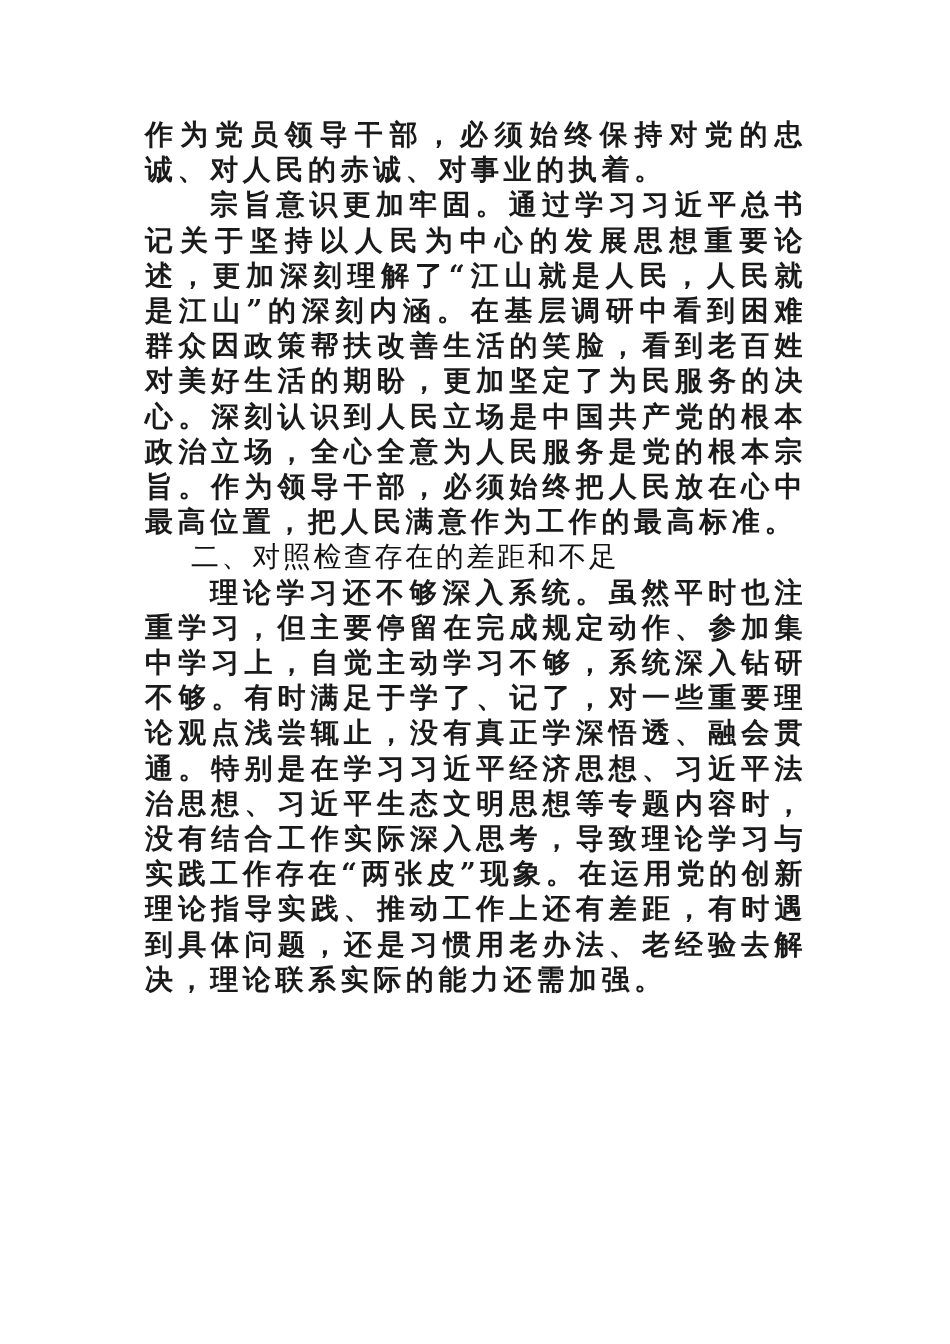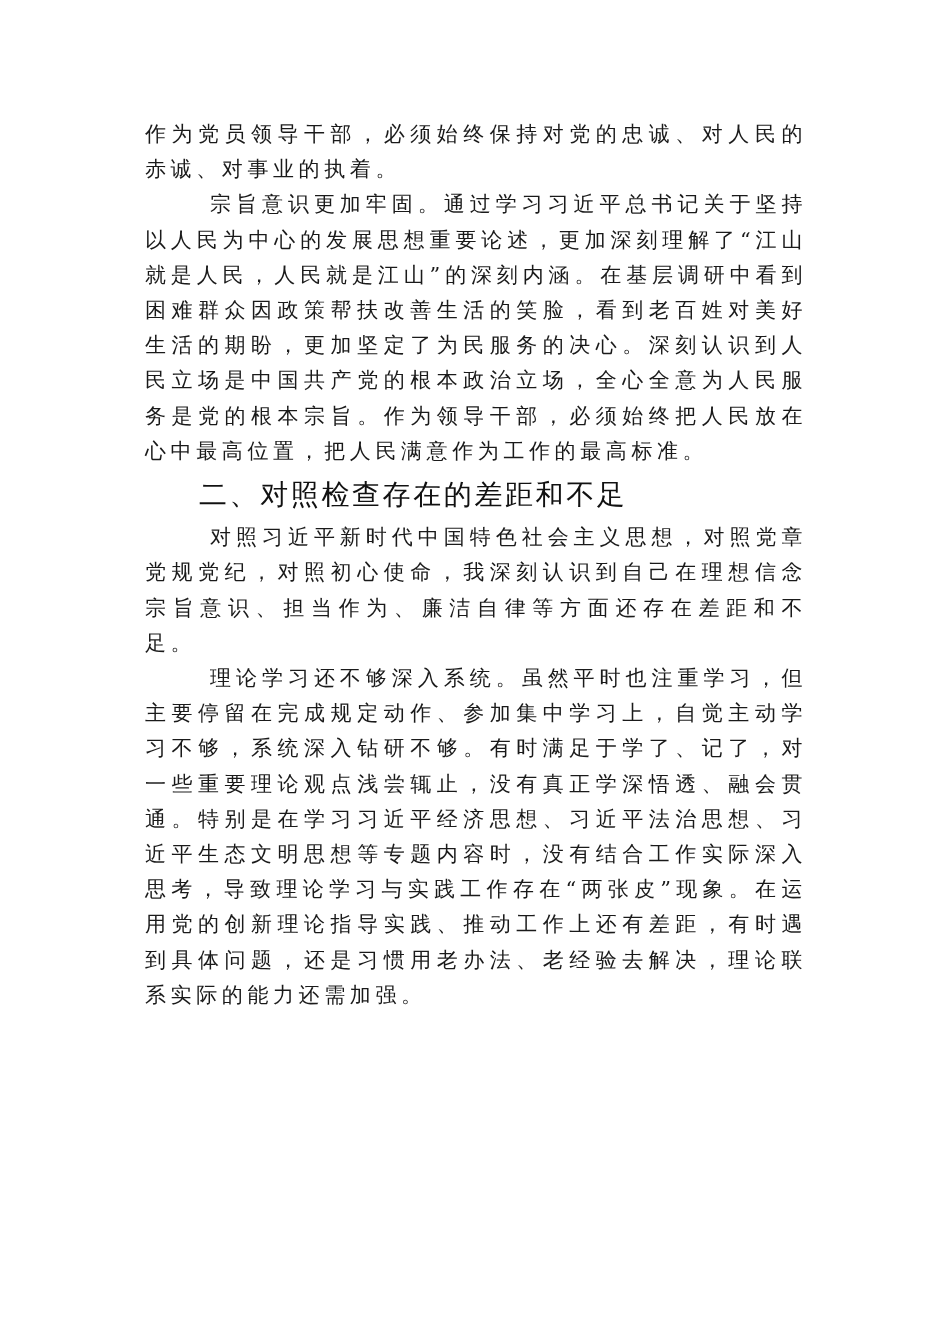--- a/index.html
+++ b/index.html
@@ -16,45 +16,44 @@
     .page {
       position: absolute;
       left: 145px;
       top: 117px;
       width: 662px;
       color: #1a1a1a;
     }
     .para {
       margin: 0;
       font-family: "DejaVu Serif", "Liberation Serif", serif;
-      font-size: 21px;
+      font-size: 28px;
       line-height: 35.2px;
       letter-spacing: 4.6px;
       text-align: justify;
       text-indent: 65px;
       word-break: break-all;
-      font-weight: 400;
+      font-weight: 700;
     }
     .para.no-indent {
       text-indent: 0;
     }
     .heading {
-      margin: 8px;
+      margin: 0;
       font-family: "DejaVu Sans", "Liberation Sans", sans-serif;
       font-size: 28px;
       line-height: 35.2px;
       letter-spacing: 2.6px;
       text-indent: 46px;
       color: #111111;
       font-weight: 500;
     }
   </style>
 </head>
 <body>
 
 <div class="page">
   <p class="para no-indent">作为党员领导干部，必须始终保持对党的忠诚、对人民的赤诚、对事业的执着。</p>
   <p class="para">宗旨意识更加牢固。通过学习习近平总书记关于坚持以人民为中心的发展思想重要论述，更加深刻理解了“江山就是人民，人民就是江山”的深刻内涵。在基层调研中看到困难群众因政策帮扶改善生活的笑脸，看到老百姓对美好生活的期盼，更加坚定了为民服务的决心。深刻认识到人民立场是中国共产党的根本政治立场，全心全意为人民服务是党的根本宗旨。作为领导干部，必须始终把人民放在心中最高位置，把人民满意作为工作的最高标准。</p>
   <h2 class="heading">二、对照检查存在的差距和不足</h2>
-  <p class="para">对照习近平新时代中国特色社会主义思想，对照党章党规党纪，对照初心使命，我深刻认识到自己在理想信念宗旨意识、担当作为、廉洁自律等方面还存在差距和不足。</p>
   <p class="para">理论学习还不够深入系统。虽然平时也注重学习，但主要停留在完成规定动作、参加集中学习上，自觉主动学习不够，系统深入钻研不够。有时满足于学了、记了，对一些重要理论观点浅尝辄止，没有真正学深悟透、融会贯通。特别是在学习习近平经济思想、习近平法治思想、习近平生态文明思想等专题内容时，没有结合工作实际深入思考，导致理论学习与实践工作存在“两张皮”现象。在运用党的创新理论指导实践、推动工作上还有差距，有时遇到具体问题，还是习惯用老办法、老经验去解决，理论联系实际的能力还需加强。</p>
 
 </div>
 
 </body></html>

